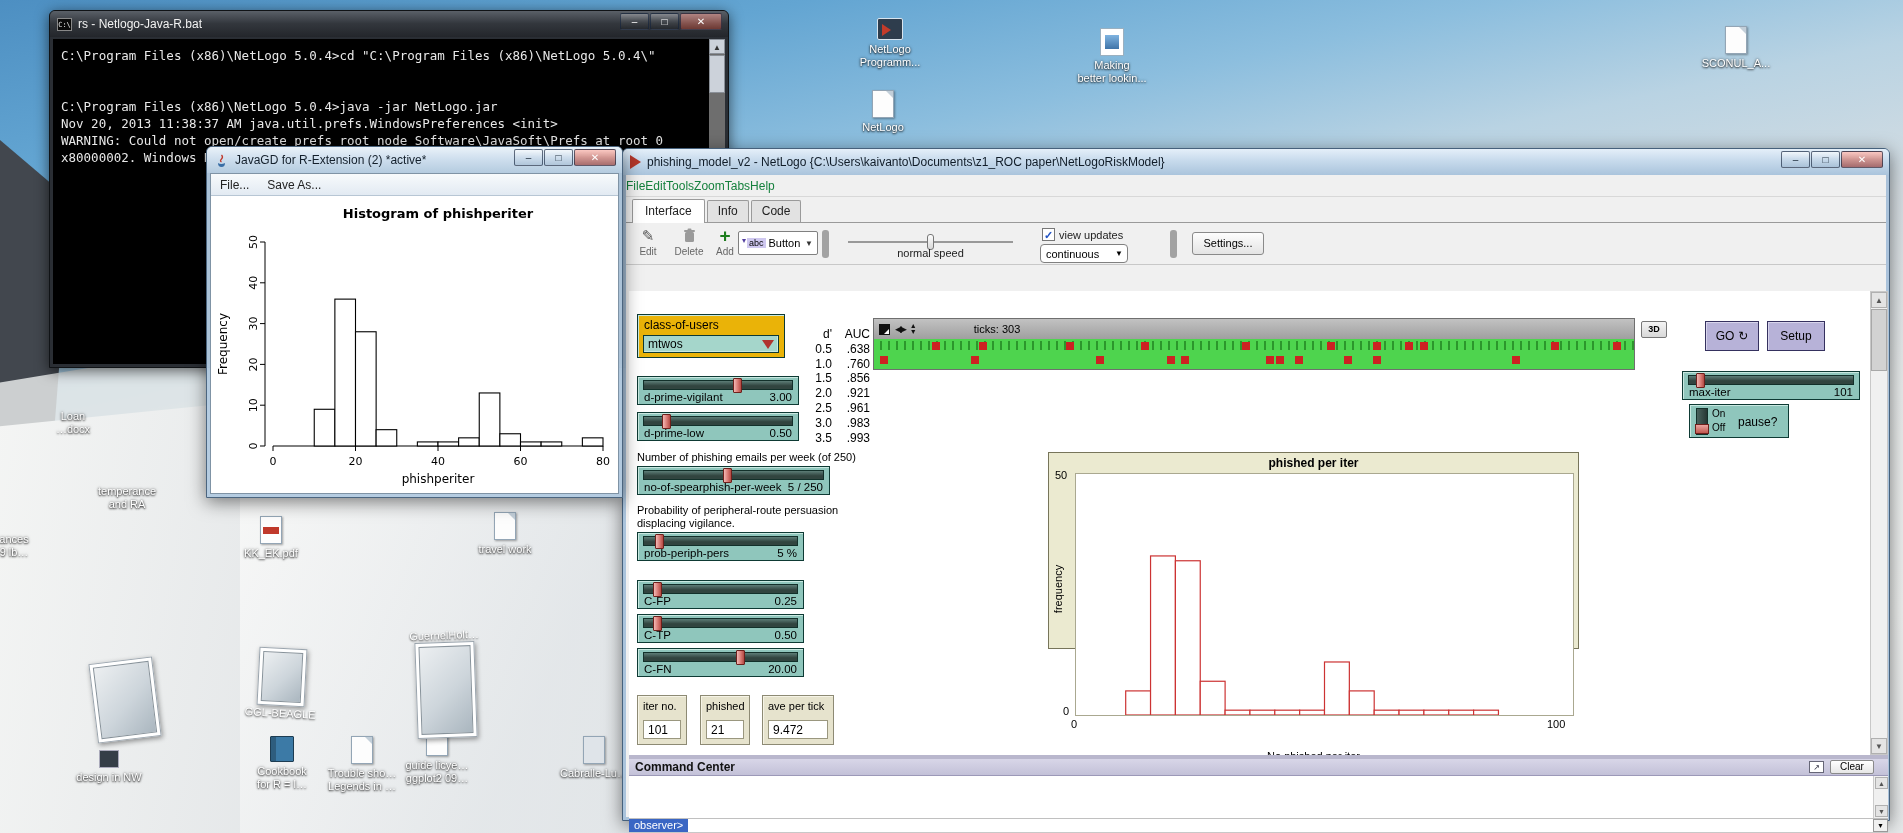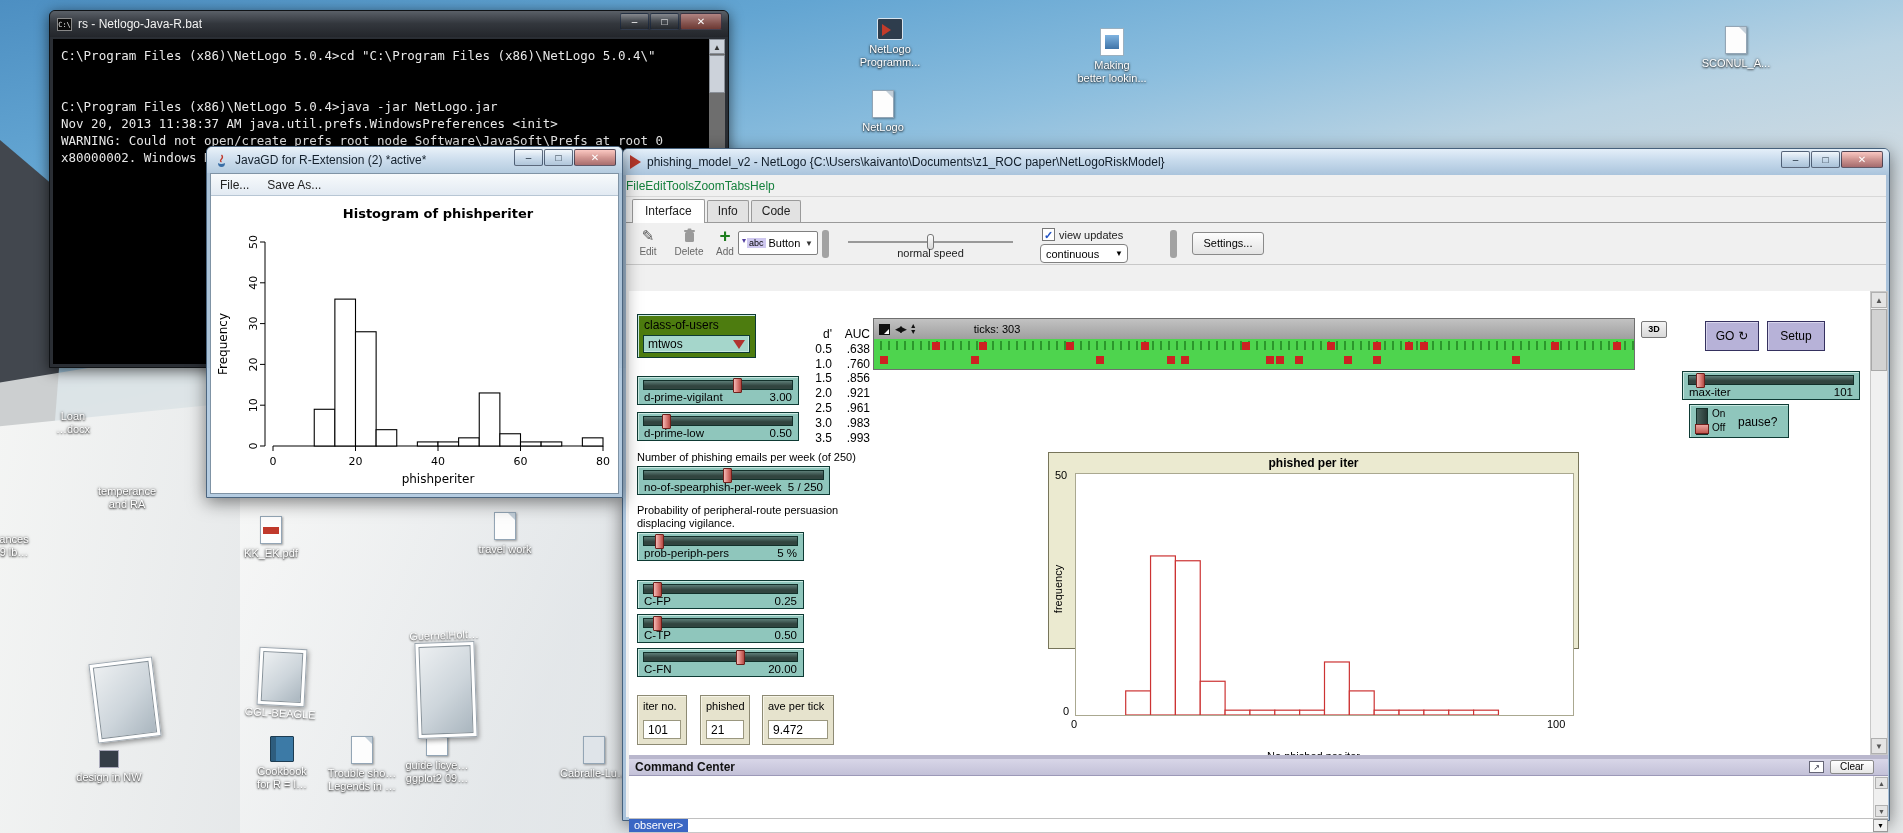--- a/index.html
+++ b/index.html
@@ -94,21 +94,21 @@
   #view-updates { position:absolute; left:416px; top:5px; display:flex; align-items:center; cursor:pointer; }
   #vu-box { width:13px; height:13px; background:#fff; border:1px solid #777; font-size:11px; line-height:12px; color:#2253c4; text-align:center; font-weight:bold; margin-right:4px; }
   #view-updates span { font-size:11px; color:#222; }
   #update-mode { position:absolute; left:414px; top:21px; width:88px; height:19px; background:#fff; border:1px solid #808080; border-radius:4px; font-size:11px; display:flex; align-items:center; padding-left:5px; cursor:pointer; }
   #update-mode .arrow { margin-left:auto; margin-right:4px; font-size:8px; }
   #settings-btn { position:absolute; left:566px; top:9px; width:72px; height:23px; background:linear-gradient(180deg,#fdfdfd,#e4e4e4); border:1px solid #8a8a8a; border-radius:3px; font-size:11px; text-align:center; line-height:21px; cursor:pointer; }
 
   #nl-canvas { position:absolute; left:3px; top:116px; width:1241px; height:464px; background:#fff; overflow:hidden; }
 
   
-  .nl-chooser { position:absolute; left:8px; top:23px; width:119px; height:44px; background:#4d7c0f; border:1px solid #0e3a34; box-shadow:inset 1px 1px 0 #c9e9e1; cursor:pointer; }
+  .nl-chooser { position:absolute; left:8px; top:23px; width:148px; height:44px; background:#eab308; border:1px solid #0e3a34; box-shadow:inset 1px 1px 0 #c9e9e1; cursor:pointer; }
   .nl-chooser .clabel { font-size:12px; color:#000; padding:3px 0 0 6px; }
   .nl-chooser .cbox { position:absolute; left:5px; right:5px; bottom:4px; height:18px; background:#a5d6cb; border:1px solid #0e3a34; box-shadow:inset -1px -1px 0 #c9e9e1; font-size:12px; padding-left:4px; line-height:16px; }
   .nl-chooser .ctri { position:absolute; right:4px; top:4px; width:0; height:0; border-top:9px solid #b03430; border-left:6px solid transparent; border-right:6px solid transparent; }
   #dauc { position:absolute; left:173px; top:36px; width:70px; font-size:12px; color:#000; }
   .dauc-row { display:flex; line-height:14.8px; }
   .dauc-cell { width:30px; text-align:right; }
   .dauc-cell + .dauc-cell { width:38px;text-align:right; }
   .dauc-head .dauc-cell { font-weight:normal; }
   .nl-note { position:absolute; font-size:11px; line-height:13px; color:#000; }
   .nl-slider { position:absolute; height:29px; background:#8fc6bc; border:1px solid #0e3a34; box-shadow:inset 1px 1px 0 #c9e9e1; cursor:pointer; }

